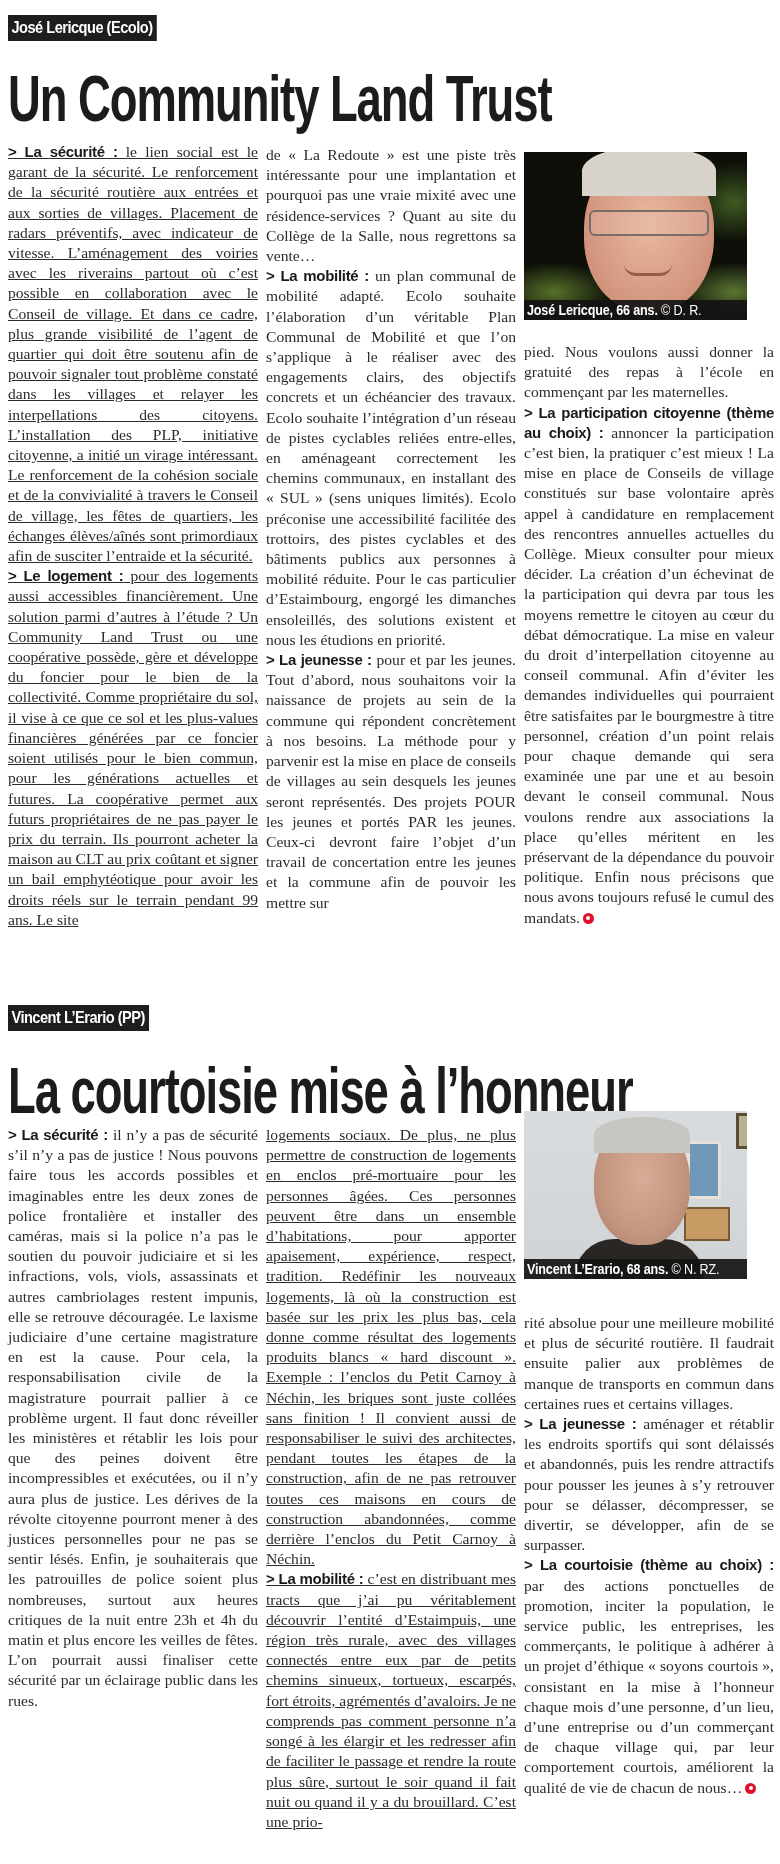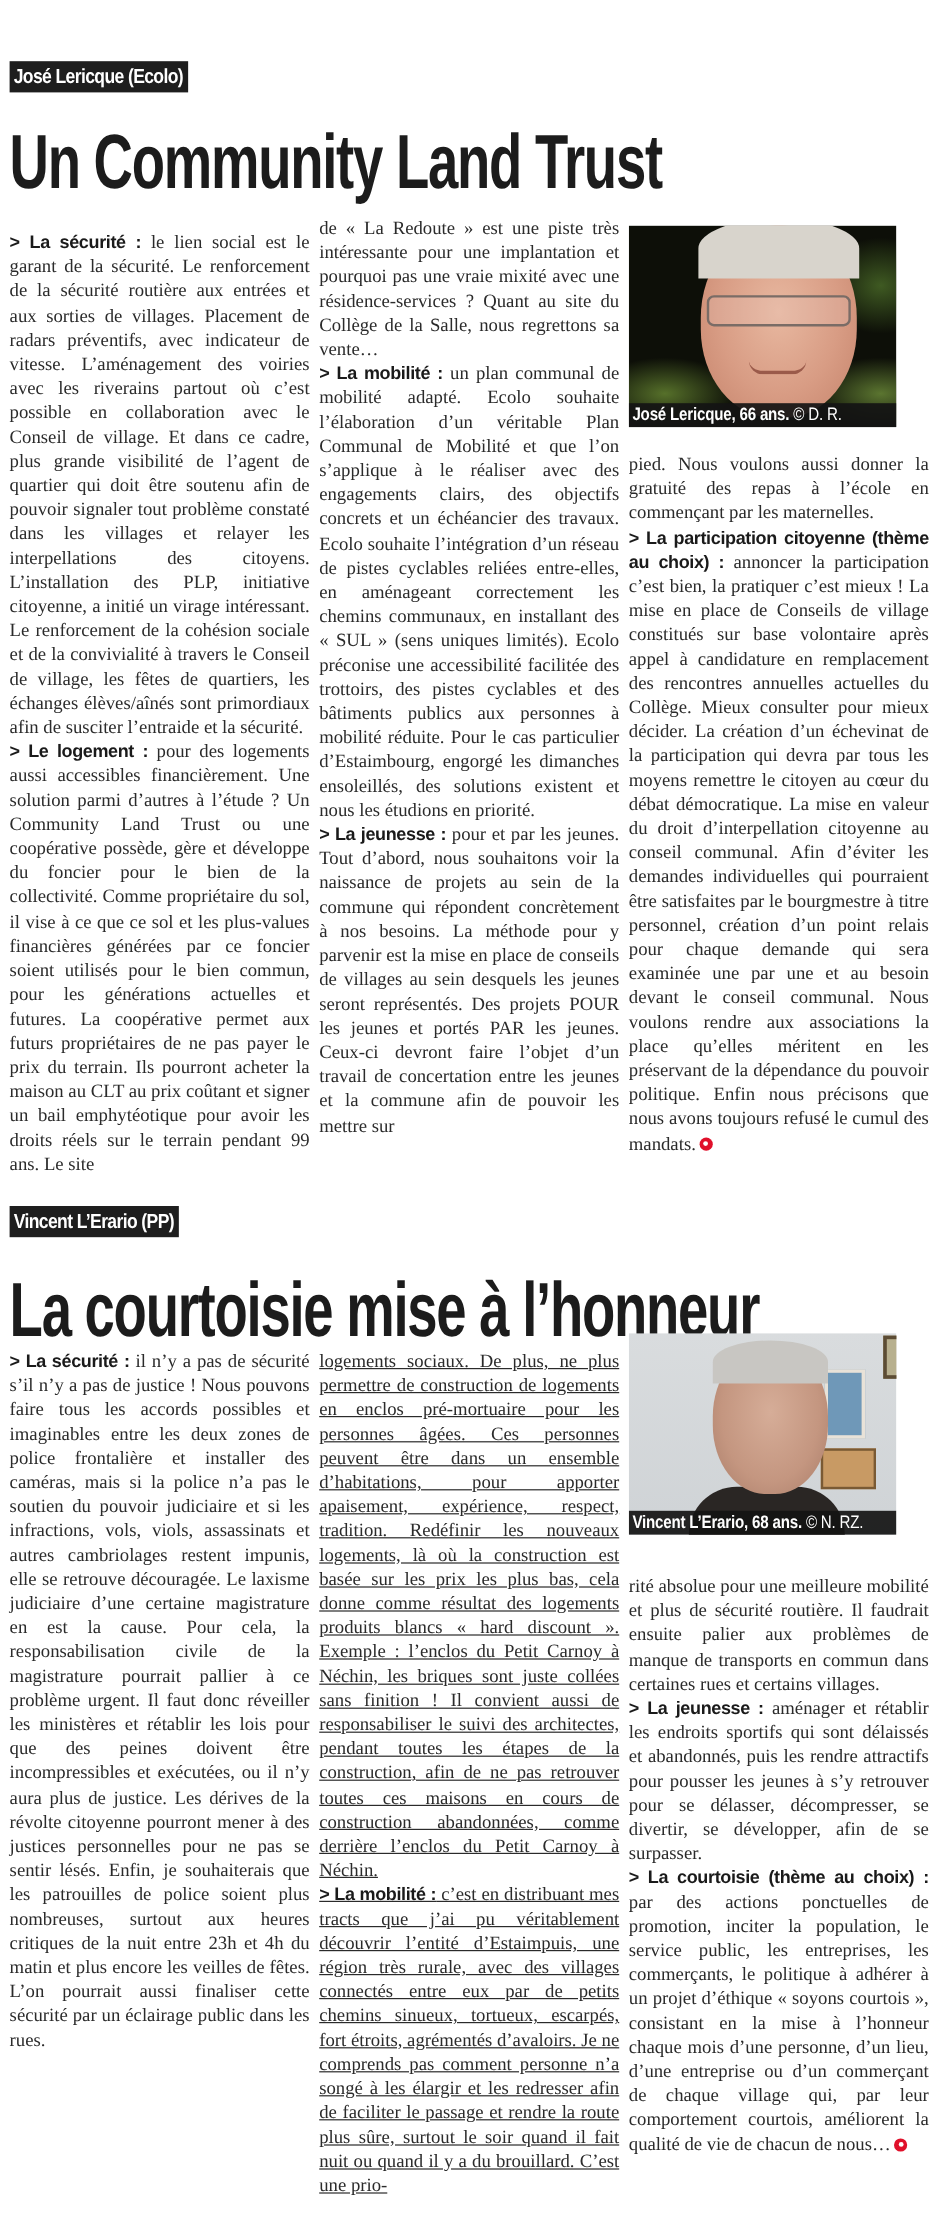--- a/index.html
+++ b/index.html
@@ -6,21 +6,21 @@
   html, body { background: #ffffff; }
   body {
     width: 780px;
     height: 1864px;
     overflow: hidden;
     font-family: "Liberation Serif", "DejaVu Serif", serif;
     color: #2a2a2a;
     position: relative;
   }
   .article { position: absolute; left: 0; width: 780px; }
-  .article.a1 { top: 0; height: 995px; margin-top: 36px; }
+  .article.a1 { top: 0; height: 995px; }
   .article.a2 { top: 995px; height: 869px; }
 
   .author-tag {
     position: absolute;
     left: 8px;
     background: #1e1e1e;
     color: #ffffff;
     font-family: "Liberation Sans", "DejaVu Sans", sans-serif;
     font-weight: bold;
     font-size: 17px;
@@ -68,21 +68,21 @@
     letter-spacing: -0.3px;
   }
   .a1 .col { top: 145px; }
   .a2 .col { top: 1125px; }
   .col.c1 { left: 8px; }
   .col.c2 { left: 266px; }
   .col.c3 { left: 524px; width: 250px; }
   .a1 .col.c1, .a1 .col.c2, .a1 .col.c3,
   .a2 .col.c1, .a2 .col.c2, .a2 .col.c3 { top: auto; }
 
-  .a1 .col.c1 { top: 157px; }
+  .a1 .col.c1 { top: 142px; text-decoration: underline; }
   .a1 .col.c2 { top: 145px; }
   .a1 .col.c3 { top: 342px; }
   .a2 .col.c1 { top: 130px; }
   .a2 .col.c2 { top: 130px; text-decoration: underline; }
   .a2 .col.c3 { top: 318px; }
 
   .photo {
     position: absolute;
     left: 524px;
     width: 223px;

